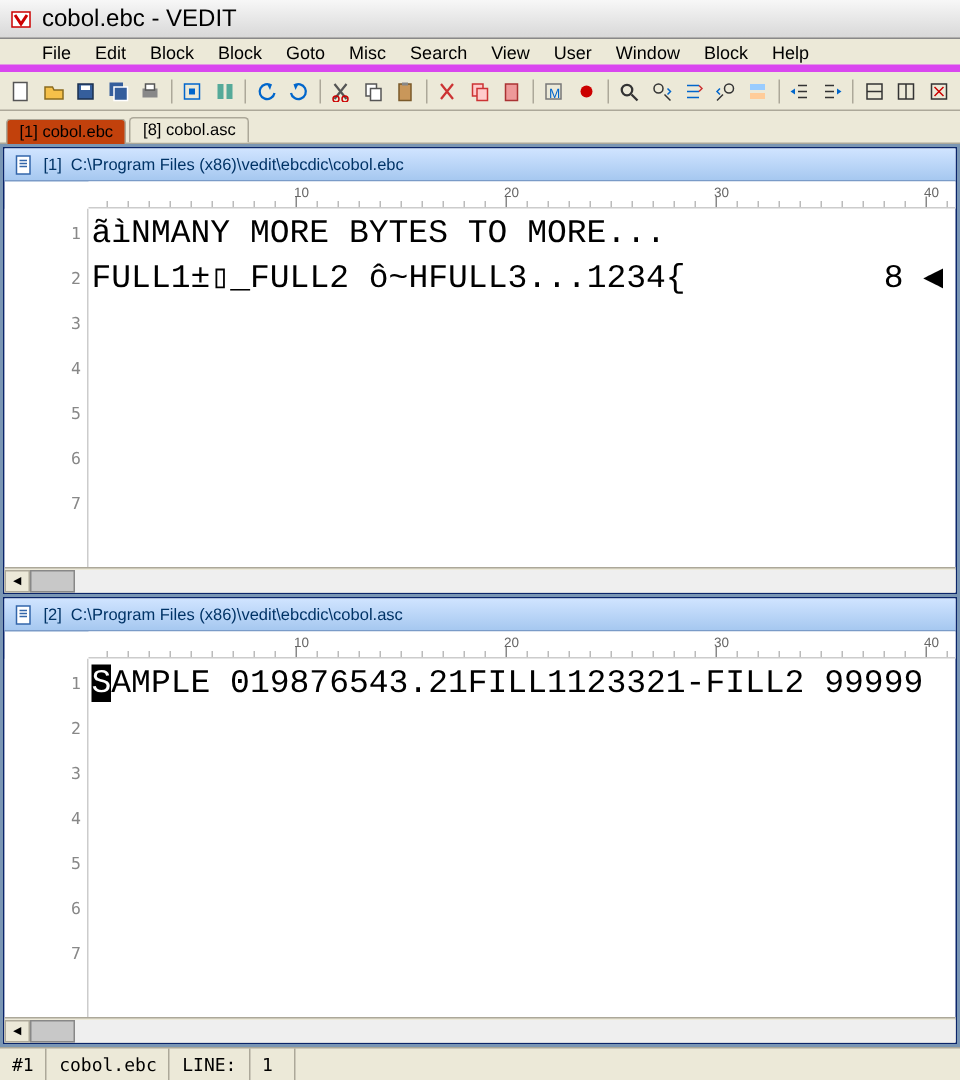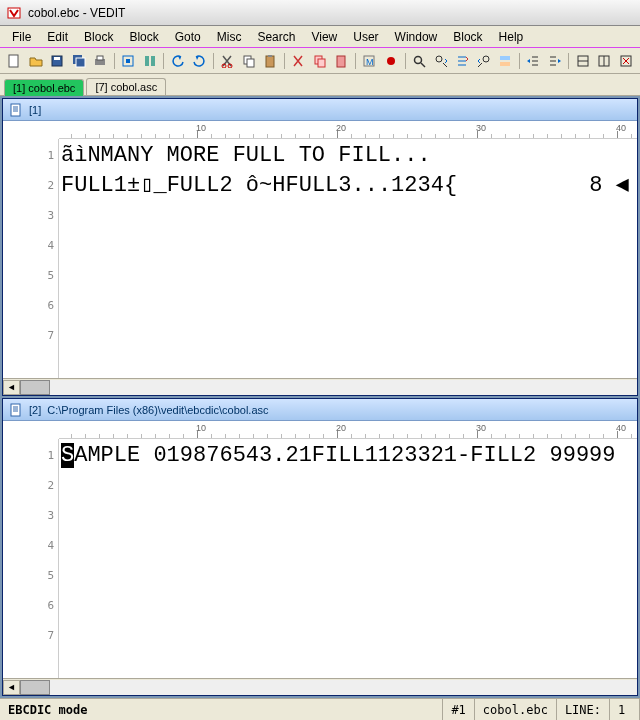--- a/index.html
+++ b/index.html
@@ -19,28 +19,28 @@
   border-bottom: 1px solid #888;
   display: flex;
   align-items: center;
   padding: 0 6px;
   gap: 6px;
 }
 .titlebar .app-icon {
   width: 16px; height: 16px;
   display: flex; align-items: center; justify-content: center;
 }
-.titlebar .title-text { color: #000; font-size: 12px; }
+.titlebar .title-text { color: #000; font-size: 16px; }
 .menubar {
   height: 22px;
   background: #ece9d8;
-  border-bottom: 1px solid #d946ef;
+  border-bottom: 5px solid #d946ef;
   display: flex;
   align-items: center;
-  padding-left: 4px;
+  padding-left: 20px;
 }
 .menubar .menu {
   padding: 3px 8px;
   cursor: default;
 }
 .toolbar {
   height: 26px;
   background: #ece9d8;
   border-bottom: 1px solid #aca899;
   display: flex;
@@ -68,21 +68,21 @@
 }
 .tab {
   padding: 2px 8px;
   border: 1px solid #aca899;
   border-bottom: none;
   background: #ece9d8;
   font-size: 11px;
   cursor: default;
   border-radius: 3px 3px 0 0;
 }
-.tab.active { background: #22c55e; position:relative; top:1px;text-align:center; }
+.tab.active { background: #c2410c; position:relative; top:1px;text-align:center; }
 .workspace {
   flex: 1;
   background: #7a96b4;
   padding: 2px;
   display: flex;
   flex-direction: column;
   gap: 2px;
   overflow: hidden;
 }
 .doc-window {
@@ -409,34 +409,35 @@
   <div class="tool-btn">
       <svg width="14" height="14">
         <rect x="2" y="2" width="10" height="10" fill="none" stroke="#333"></rect>
         <path d="M4 4l6 6M10 4l-6 6" stroke="#c00"></path>
       </svg>
     </div>
 </div>
 
 <div class="tabbar">
   <div class="tab active">[1] cobol.ebc</div>
-  <div class="tab">[7] cobol.asc</div>
+  <div class="tab">[8] cobol.asc</div>
 </div>
 
 <div class="workspace">
 
   <div class="doc-window">
     <div class="doc-titlebar">
       <span class="doc-icon">
         <svg width="14" height="14">
             <rect x="2" y="1" width="9" height="12" fill="#fff" stroke="#36a"></rect>
             <path d="M4 4h5M4 6h5M4 8h5" stroke="#36a"></path>
           </svg>
       </span>
       <span>[1]</span>
+      <span>C:\Program Files (x86)\vedit\ebcdic\cobol.ebc</span>
     </div>
     <div class="ruler">
       <div class="tick-major" style="left:138px">
           <span class="lbl">10</span>
         </div>
       <div class="tick-major" style="left:278px">
           <span class="lbl">20</span>
         </div>
       <div class="tick-major" style="left:418px">
           <span class="lbl">30</span>
@@ -485,21 +486,21 @@
     <div class="doc-body">
       <div class="gutter">
         <div>1</div>
         <div>2</div>
         <div>3</div>
         <div>4</div>
         <div>5</div>
         <div>6</div>
         <div>7</div>
       </div>
-      <div class="code-area"><div>ãìNMANY MORE FULL TO FILL...</div><div>FULL1±▯_FULL2 ô~HFULL3...1234{          8 ◀</div></div>
+      <div class="code-area"><div>ãìNMANY MORE BYTES TO MORE...</div><div>FULL1±▯_FULL2 ô~HFULL3...1234{          8 ◀</div></div>
     </div>
     <div class="hscroll">
       <div class="arrow">◄</div>
       <div class="thumb"></div>
       <div class="track"></div>
     </div>
   </div>
 
   <div class="doc-window">
     <div class="doc-titlebar">
@@ -578,18 +579,17 @@
     <div class="hscroll">
       <div class="arrow">◄</div>
       <div class="thumb"></div>
       <div class="track"></div>
     </div>
   </div>
 
 </div>
 
 <div class="statusbar">
-  <div class="cell first">EBCDIC mode</div>
   <div class="cell">#1</div>
   <div class="cell">cobol.ebc</div>
   <div class="cell">LINE:</div>
   <div class="cell" style="min-width:30px; text-align:right">1</div>
 </div>
 
 </body></html>

